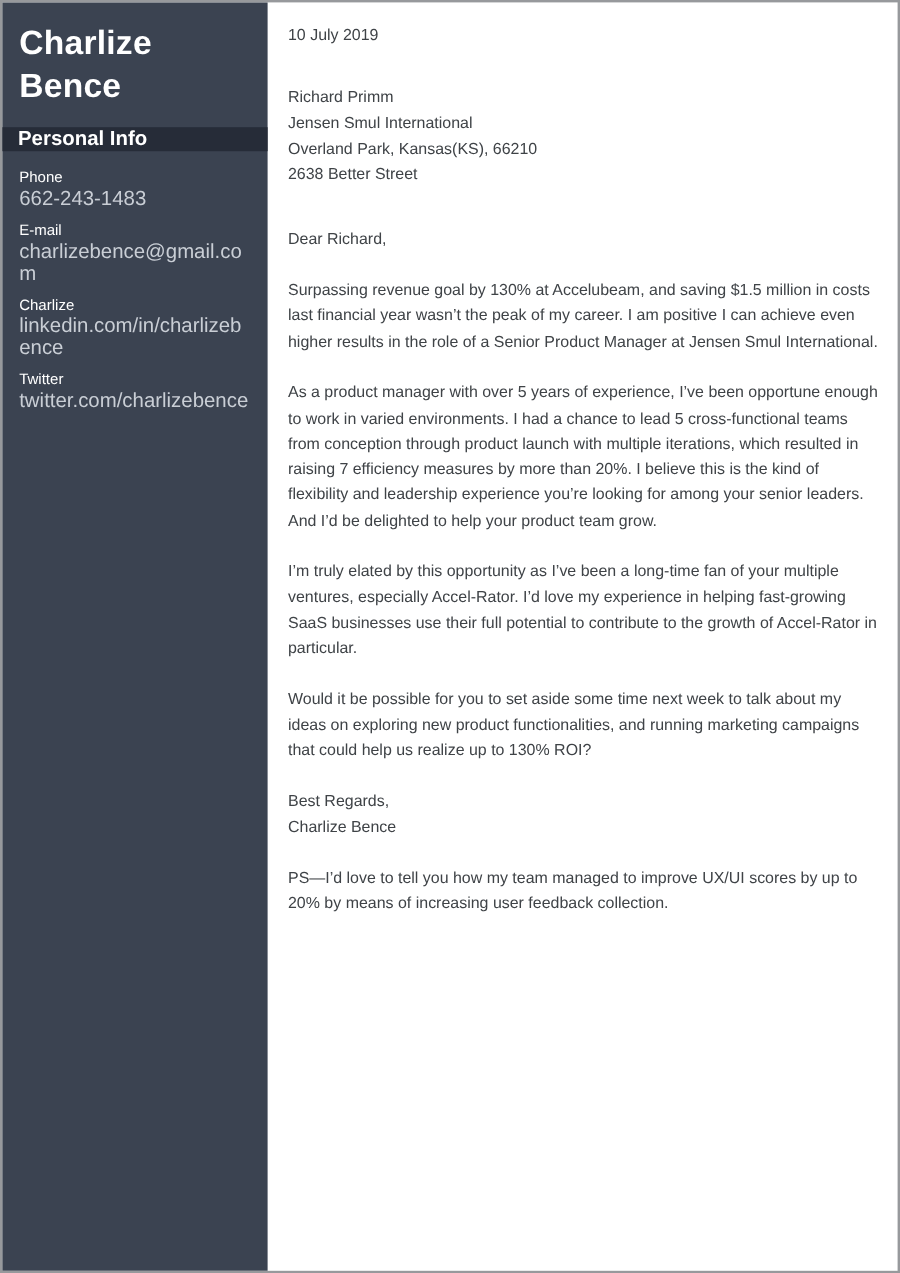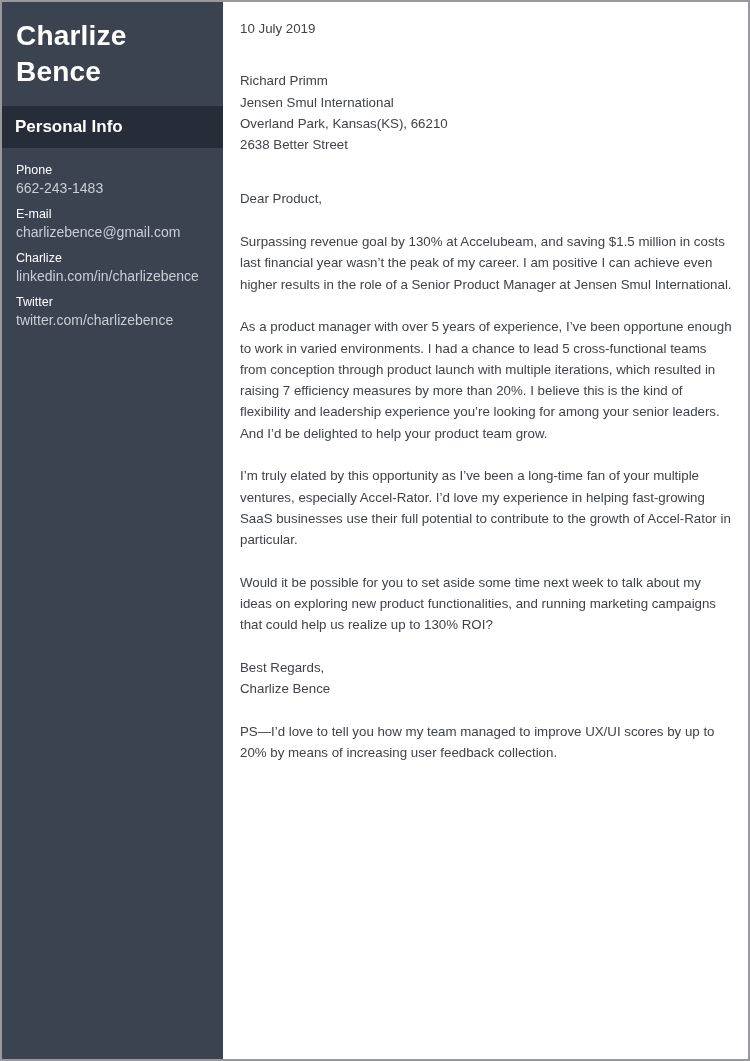--- a/index.html
+++ b/index.html
@@ -35,40 +35,40 @@
   }
   .job-title {
     margin-top: 4px;
     font-size: 18px;
     line-height: 22px;
     font-weight: 400;
     color: var(--sidebar_subtle, #e9ebef);
   }
   .section-band {
     margin-top: 16px;
-    height: 42px;
+    height: 20px;
     background: var(--band_bg, #262c38);
     display: flex;
     align-items: center;
     padding-left: 15px;
     font-size: 17px;
     font-weight: bold;
     color: var(--sidebar_text, #ffffff);
     text-align: right;
   }
   .contacts { padding: 13px 16px 0 16px; }
   .contact { margin-bottom: 8px; }
   .contact-label {
     font-size: 12.5px;
     font-weight: normal;
     line-height: 18px;
     color: var(--sidebar_text, #ffffff);
   }
   .contact-value {
-    font-size: 14px;
+    font-size: 17px;
     line-height: 18px;
     color: var(--sidebar_value, #c9ced5);
     word-break: break-all;
   }
 
   
   .letter {
     flex: 1 1 auto;
     padding: 16px 13px 0 17px;
     color: var(--body_text, #3f4347);
@@ -119,21 +119,21 @@
   <main class="letter">
     <p class="date">10 July 2019</p>
 
     <div class="recipient">
       <div class="recipient-line">Richard Primm</div>
       <div class="recipient-line">Jensen Smul International</div>
       <div class="recipient-line">Overland Park, Kansas(KS), 66210</div>
       <div class="recipient-line">2638 Better Street</div>
     </div>
 
-    <p class="salutation">Dear Product,</p>
+    <p class="salutation">Dear Richard,</p>
 
     <p>Surpassing revenue goal by 130% at Accelubeam, and saving $1.5 million in costs last financial year wasn’t the peak of my career. I am positive I can achieve even higher results in the role of a Senior Product Manager at Jensen Smul International.</p>
     <p>As a product manager with over 5 years of experience, I’ve been opportune enough to work in varied environments. I had a chance to lead 5 cross-functional teams from conception through product launch with multiple iterations, which resulted in raising 7 efficiency measures by more than 20%. I believe this is the kind of flexibility and leadership experience you’re looking for among your senior leaders. And I’d be delighted to help your product team grow.</p>
     <p>I’m truly elated by this opportunity as I’ve been a long-time fan of your multiple ventures, especially Accel-Rator. I’d love my experience in helping fast-growing SaaS businesses use their full potential to contribute to the growth of Accel-Rator in particular.</p>
     <p>Would it be possible for you to set aside some time next week to talk about my ideas on exploring new product functionalities, and running marketing campaigns that could help us realize up to 130% ROI?</p>
 
     <p class="signoff">
       <span class="signoff-line" style="display:block">Best Regards,</span>
       <span class="signoff-line" style="display:block">Charlize Bence</span>
     </p>

